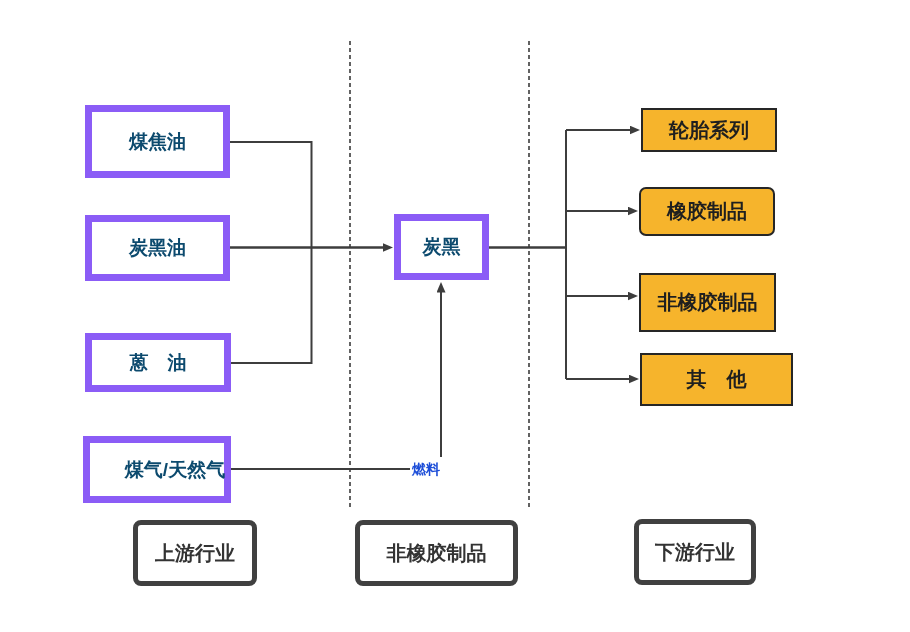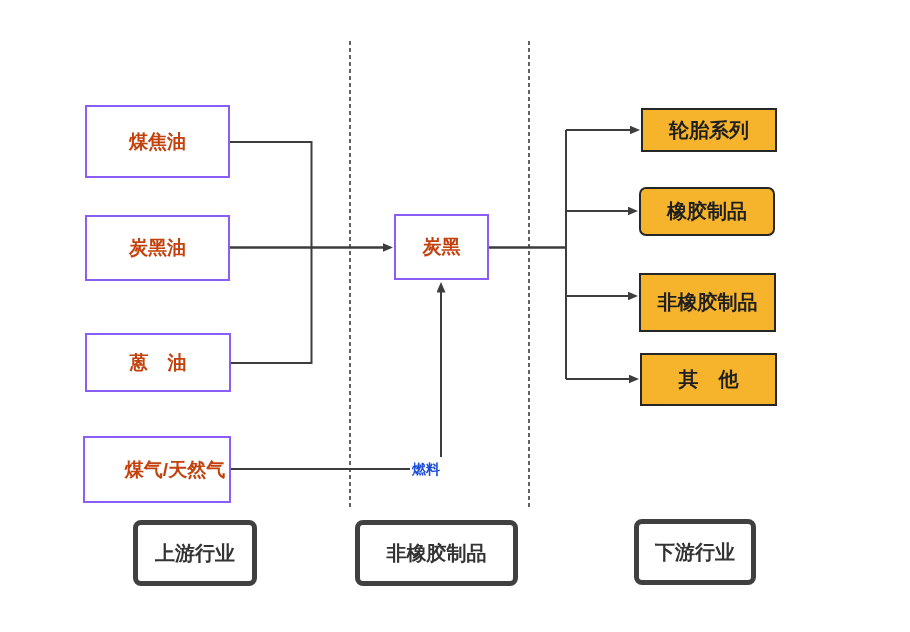--- a/index.html
+++ b/index.html
@@ -26,22 +26,22 @@
     display: flex;
     align-items: center;
     justify-content: center;
     box-sizing: border-box;
     font-weight: bold;
     text-align: center;
     white-space: nowrap;
   }
   .box-white {
     background: #ffffff;
-    border: 2px solid #8b5cf6;
-    color: #c2410c;
+    border: 7px solid #8b5cf6;
+    color: #0c4a6e;
     font-size: 19px;
   }
   .box-orange {
     background: #F6B42C;
     border: 2px solid #262626;
     color: #1f1f1f;
     font-size: 20px;
   }
   .box-stage {
     background: #ffffff;
@@ -64,21 +64,21 @@
   .b-coal-tar        { left: 85px;  top: 105px; width: 145px; height: 73px; }
   .b-cb-oil          { left: 85px;  top: 215px; width: 145px; height: 66px; }
   .b-anthracene      { left: 85px;  top: 333px; width: 146px; height: 59px; }
   .b-gas             { left: 83px;  top: 436px; width: 148px; height: 67px; padding-left: 36px; }
   
   .b-carbon-black    { left: 394px; top: 214px; width: 95px;  height: 66px; }
   
   .b-tires           { left: 641px; top: 108px; width: 136px; height: 44px; }
   .b-rubber          { left: 639px; top: 187px; width: 136px; height: 49px; border-radius: 7px; }
   .b-non-rubber      { left: 639px; top: 273px; width: 137px; height: 59px; }
-  .b-others          { left: 640px; top: 353px; width: 137px; height: 53px; text-align: right; }
+  .b-others          { left: 640px; top: 353px; width: 153px; height: 53px; text-align: right; }
   
   .s-upstream        { left: 133px; top: 520px; width: 124px; height: 66px; }
   .s-company         { left: 355px; top: 520px; width: 163px; height: 66px; }
   .s-downstream      { left: 634px; top: 519px; width: 122px; height: 66px; }
 </style>
 </head>
 <body>
 
 <div class="canvas">
 

